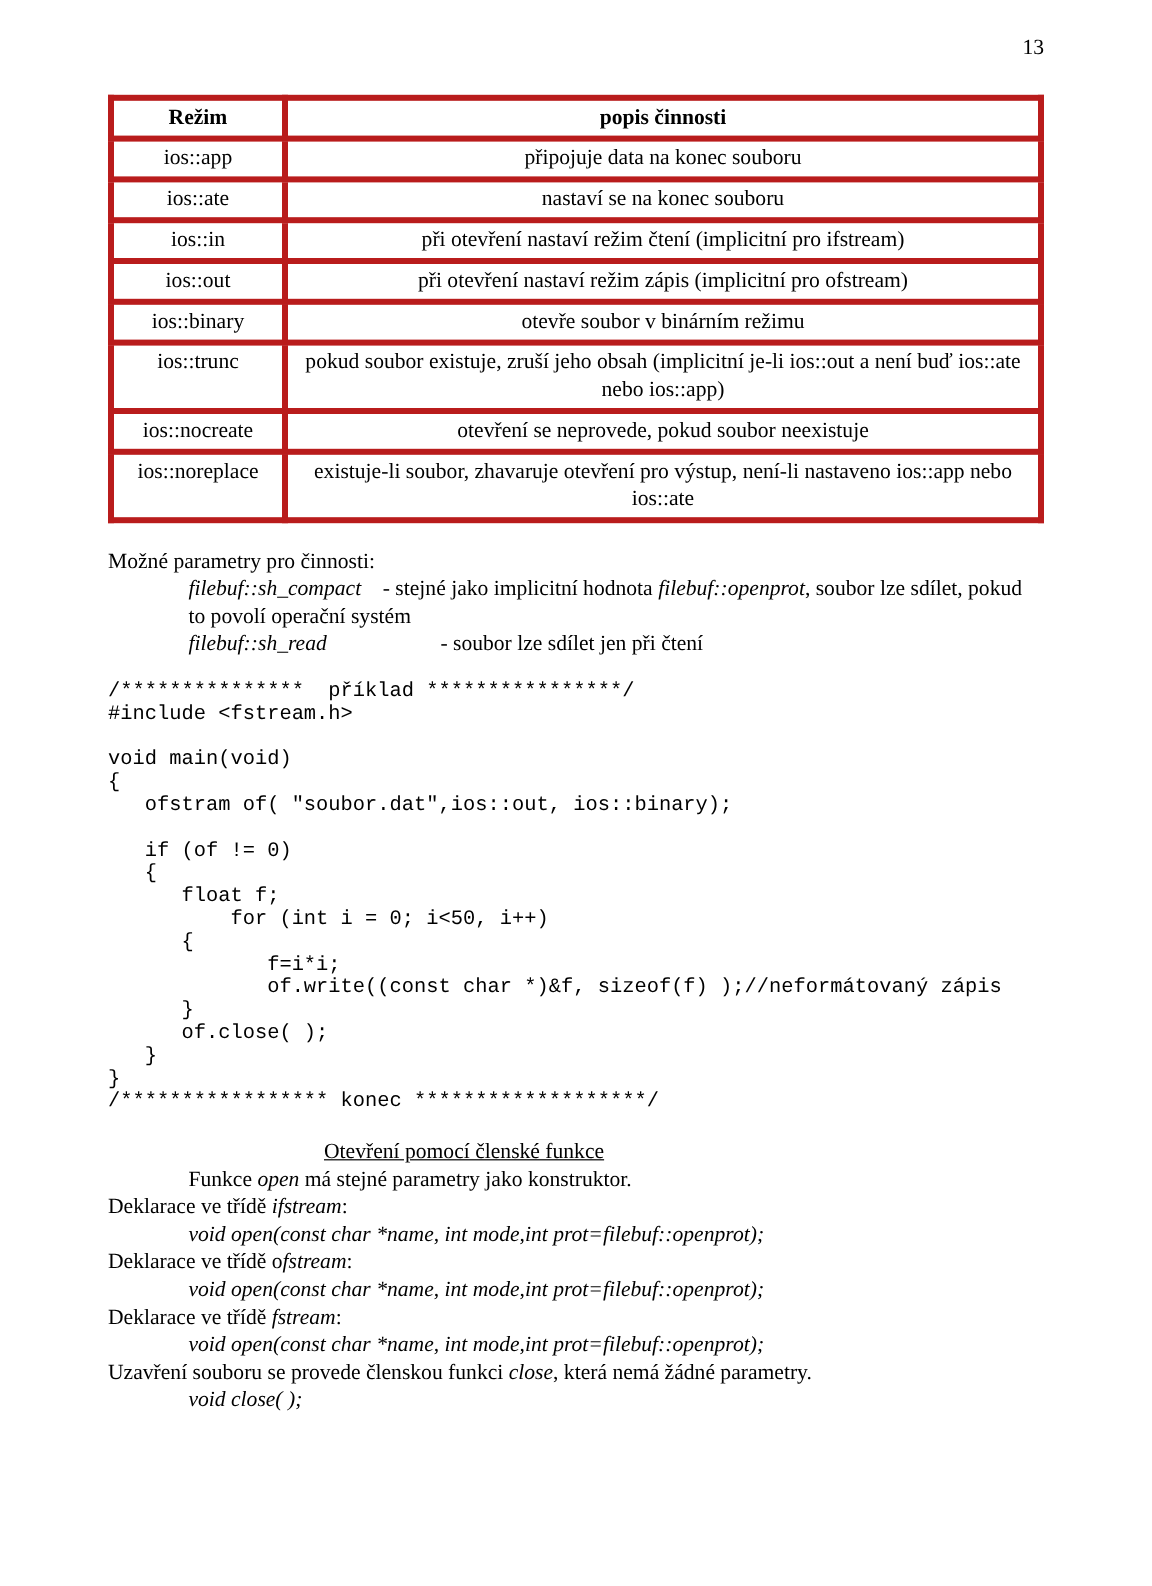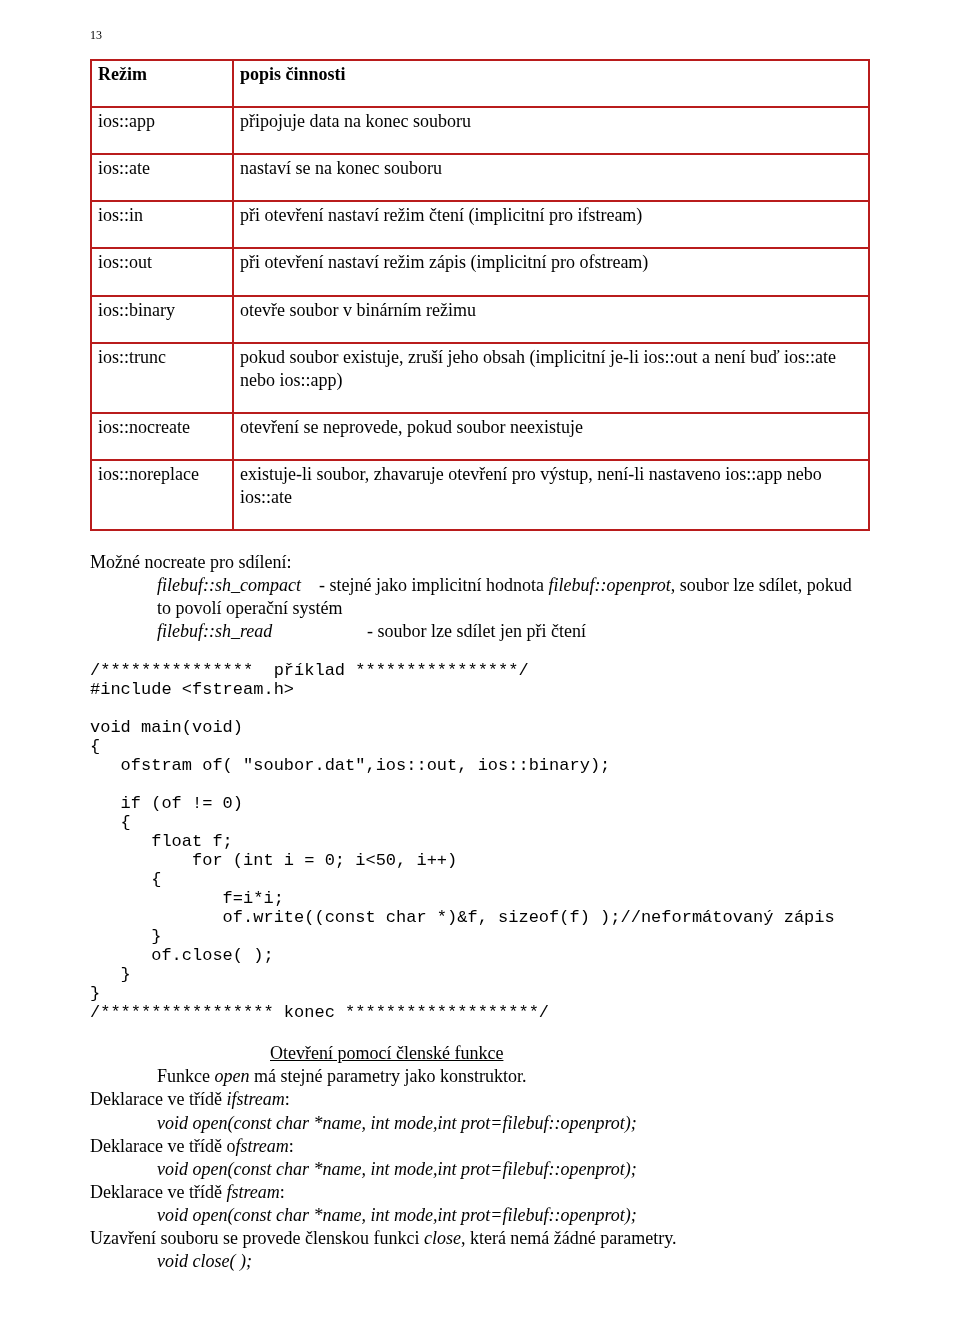--- a/index.html
+++ b/index.html
@@ -7,32 +7,33 @@
     font-size: 18px;
     color: #000;
     background: #fff;
     margin: 0;
     padding: 28px 90px 40px 90px;
     width: 960px;
     box-sizing: border-box;
     line-height: 1.28;
   }
   .page-number {
-    text-align: left;
-    margin-bottom: 16px;
-    font-size: 12px;
+    text-align: right;
+    margin-bottom: 28px;
+    font-size: 18px;
   }
   table.mode-table {
     border-collapse: collapse;
     width: 100%;
   }
   table.mode-table td {
-    border: 2px solid #b91c1c;
-    padding: 2px 6px 20px 6px;
+    border: 5px solid #b91c1c;
+    padding: 2px 6px 4px 6px;
     vertical-align: top;
+    text-align: center;
   }
   table.mode-table td.col1 {
     width: 128px;
     white-space: nowrap;
   }
   table.mode-table tr.header td {
     font-weight: bold;
   }
   .section {
     margin-top: 20px;
@@ -91,21 +92,21 @@
         <td>otevření se neprovede, pokud soubor neexistuje</td>
       </tr>
   <tr>
         <td class="col1">ios::noreplace</td>
         <td>existuje-li soubor, zhavaruje otevření pro výstup, není-li nastaveno ios::app nebo ios::ate</td>
       </tr>
 </tbody>
   </table>
 
 <div class="section">
-  <div>Možné nocreate pro sdílení:</div>
+  <div>Možné parametry pro činnosti:</div>
   <div class="indent1">
     <span class="italic">filebuf::sh_compact</span>
     <span>&nbsp;&nbsp;&nbsp;</span><span>- stejné jako implicitní hodnota </span><span class="italic">filebuf::openprot</span><span>, soubor lze sdílet, pokud to povolí operační systém</span>
   </div>
   <div class="indent1 desc-row">
     <span class="desc-label">filebuf::sh_read</span>
     <span>- soubor lze sdílet jen při čtení</span>
   </div>
 </div>
 

